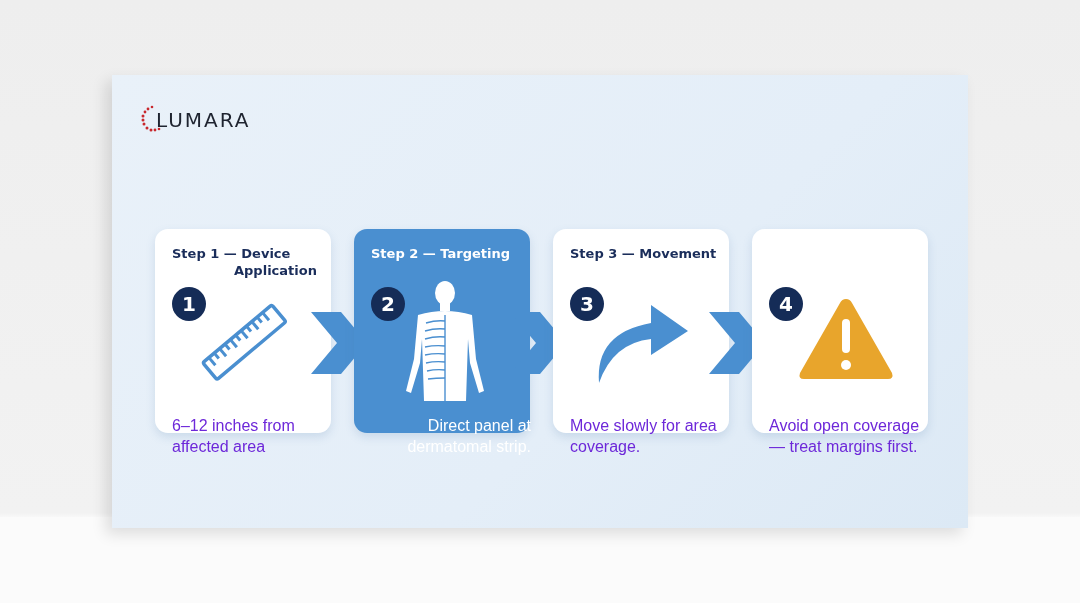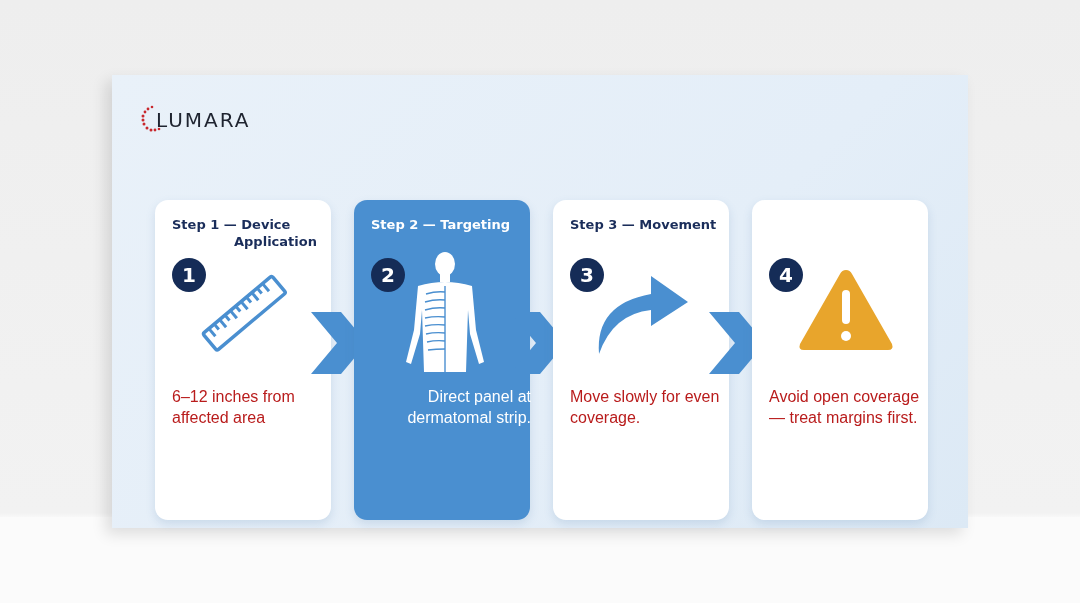--- a/index.html
+++ b/index.html
@@ -8,30 +8,30 @@
        font-family:"Liberation Sans",sans-serif;}
   .ledge{position:absolute;left:0;right:0;top:517px;height:86px;background:#fbfbfb;}
   .poster{position:absolute;left:112px;top:75px;width:856px;height:453px;
           background:linear-gradient(135deg,#e9f1f9 0%,#e4eef8 60%,#dce9f5 100%);
           box-shadow:-6px 6px 14px rgba(0,0,0,0.12);}
   .logo{position:absolute;left:26px;top:28px;height:34px;display:flex;align-items:center;text-align:center;}
   .logo svg{position:absolute;left:0;top:0;}
   .logo-text{margin-left:18px;font-size:20px;letter-spacing:2px;color:#1f2430;font-family:"DejaVu Sans",sans-serif;}
   .title{position:absolute;left:0;right:0;top:38px;text-align:center;color:#1a2d5a;
          font-family:"DejaVu Sans",sans-serif;font-weight:bold;font-size:29px;line-height:39px;}
-  .card{position:absolute;top:125px;width:176px;height:320px;background:#fff;border-radius:13px;
+  .card{position:absolute;top:154px;width:176px;height:204px;background:#fff;border-radius:13px;
         box-shadow:0 4px 10px rgba(80,120,170,0.18);}
   .card.active{background:#4a8fd0;}
   .card-title{position:absolute;left:17px;top:16px;font-family:"DejaVu Sans",sans-serif;font-weight:bold;
               font-size:13px;line-height:17px;color:#1a2d5a;width:150px;}
   .card.active .card-title{color:#fff;}
   .badge{position:absolute;left:17px;top:58px;width:34px;height:34px;border-radius:50%;background:#152c57;
          color:#fff;font-family:"DejaVu Sans",sans-serif;font-weight:bold;font-size:20px;text-align:center;line-height:34px;}
   .card-icon{position:absolute;}
-  .card-desc{position:absolute;left:17px;top:186px;font-size:16px;line-height:21px;color:#b91c1c;width:160px;}
+  .card-desc{position:absolute;left:17px;top:186px;font-size:16px;line-height:21px;color:#6d28d9;width:160px;}
   .card.active .card-desc{color:#fff;text-align:right;}
   .chev{position:absolute;top:237px;width:56px;height:62px;}
 </style>
 </head>
 <body>
 
 <div class="ledge"></div>
 
 <div class="poster">
 
@@ -116,21 +116,21 @@
   </svg>
 
   <div class="card" style="left:441px;">
     <div class="card-title">
       <div>Step 3 — Movement</div>
     </div>
     <div class="badge">3</div>
     <svg class="card-icon" style="left:40px;top:64px;" width="100" height="95" viewBox="0 0 100 95">
       <path d="M6 90 Q2 40 58 30 L58 12 L95 38 L58 62 L58 46 Q20 50 6 90 Z" fill="#4a8fd0"></path>
     </svg>
-    <div class="card-desc">Move slowly for even coverage.</div>
+    <div class="card-desc">Move slowly for area coverage.</div>
   </div>
 
   <svg class="chev" style="left:597px;" viewBox="0 0 56 62">
     <polygon points="0,0 30,0 56,31 30,62 0,62 26,31" fill="#4a8fd0"></polygon>
   </svg>
 
   <div class="card" style="left:640px;">
     <div class="badge">4</div>
     <svg class="card-icon" style="left:44px;top:66px;" width="100" height="90" viewBox="0 0 100 90">
       <path d="M50 4 Q54 4 56 8 L96 78 Q98 84 92 84 L8 84 Q2 84 4 78 L44 8 Q46 4 50 4 Z" fill="#e8a52c"></path>

